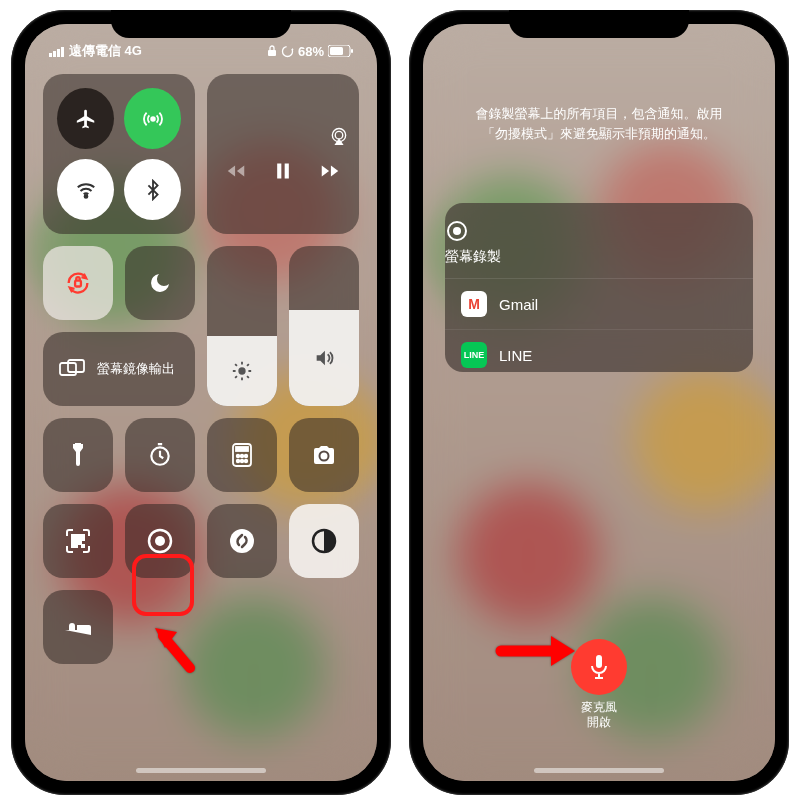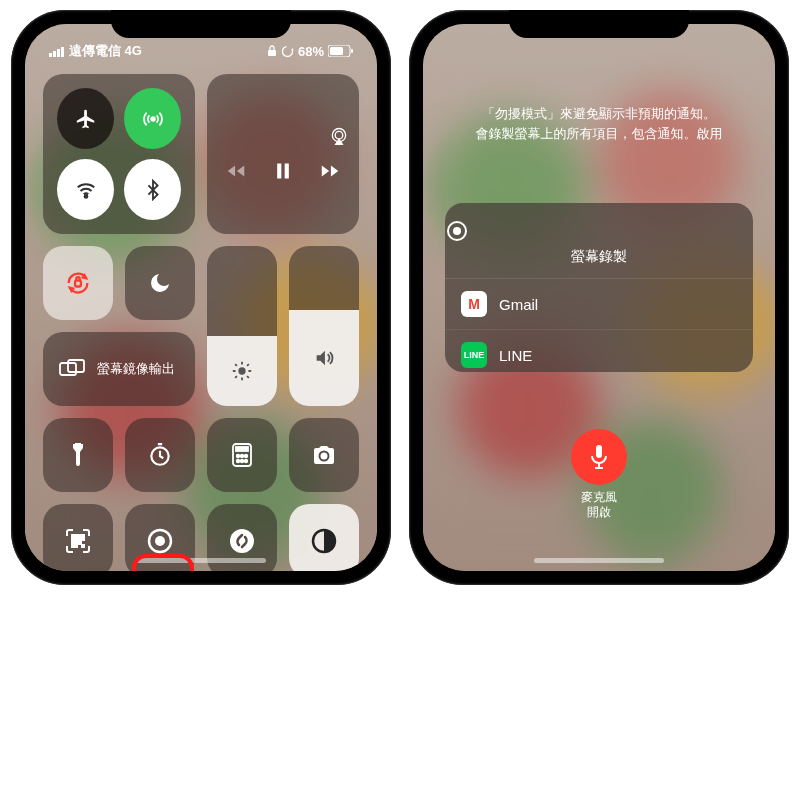--- a/index.html
+++ b/index.html
@@ -9,21 +9,21 @@
     width: 800px;
     height: 805px;
     overflow: hidden;
     display: flex;
     justify-content: center;
     gap: 18px;
     padding: 10px 8px;
   }
   .phone {
     width: 380px;
-    height: 575px;
+    height: 785px;
     background: #000;
     border-radius: 54px;
     padding: 14px;
     position: relative;
     box-shadow: inset 0 0 2px 1px #333;
   }
   .screen {
     width: 100%;
     height: 100%;
     border-radius: 42px;
@@ -150,21 +150,21 @@
   }
   .rec-sheet {
     margin: 60px 22px 0;
     background: rgba(68,58,54,0.7);
     backdrop-filter: blur(20px);
     border-radius:18px;
     overflow:hidden;
     color:#fff;
   }
   .rec-head {
-    text-align:center; padding:16px 0 12px;
+    padding:16px 0 12px;
     border-bottom:1px solid rgba(255,255,255,0.1);
   }
   .rec-head-icon { font-size:22px; display:block; margin-bottom:4px; }
   .rec-head-label { font-size:14px; }
   .rec-list { max-height:138px; overflow:hidden; }
   .rec-row {
     display:flex; align-items:center; gap:12px;
     padding:12px 16px; font-size:15px;
     border-bottom:1px solid rgba(255,255,255,0.08);
   }
@@ -457,22 +457,22 @@
       </div>
     </div>
   </div>
 </div>
 
 <div class="phone">
   <div class="notch"></div>
   <div class="screen">
     <div class="content">
       <div class="info-text">
+        <div>會錄製螢幕上的所有項目，包含通知。啟用</div>
         <div>「勿擾模式」來避免顯示非預期的通知。</div>
-        <div>會錄製螢幕上的所有項目，包含通知。啟用</div>
       </div>
 
       <div class="rec-sheet">
         <div class="rec-head">
           <span class="rec-head-icon">
               <svg width="24" height="24" viewBox="0 0 24 24">
                 <circle cx="12" cy="12" r="9" fill="none" stroke="#fff" stroke-width="2"></circle>
                 <circle cx="12" cy="12" r="4" fill="#fff"></circle>
               </svg>
             </span>

